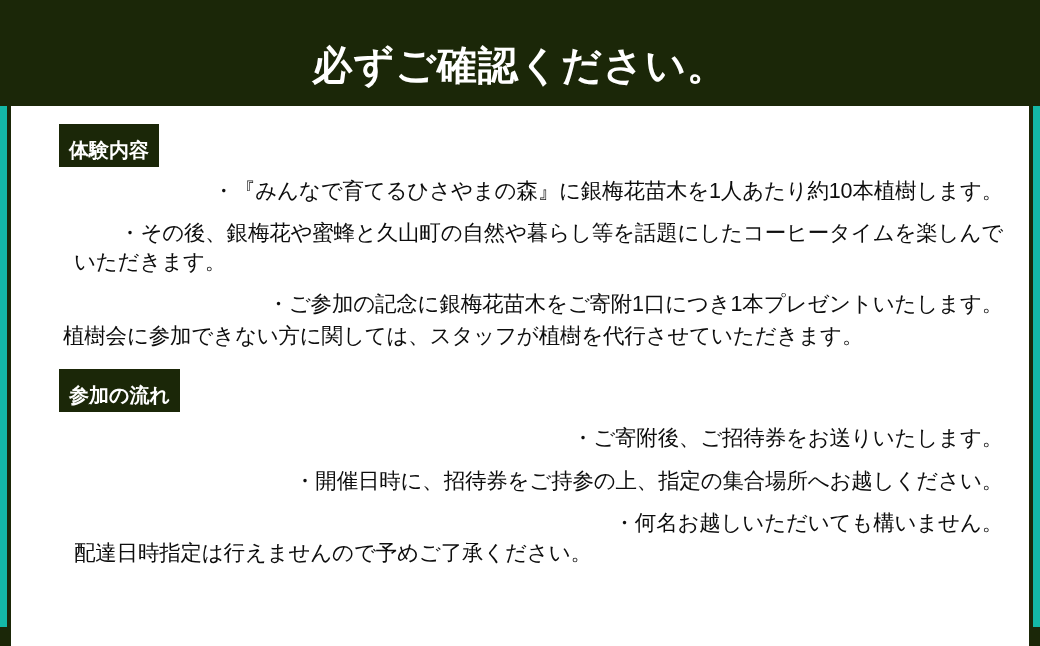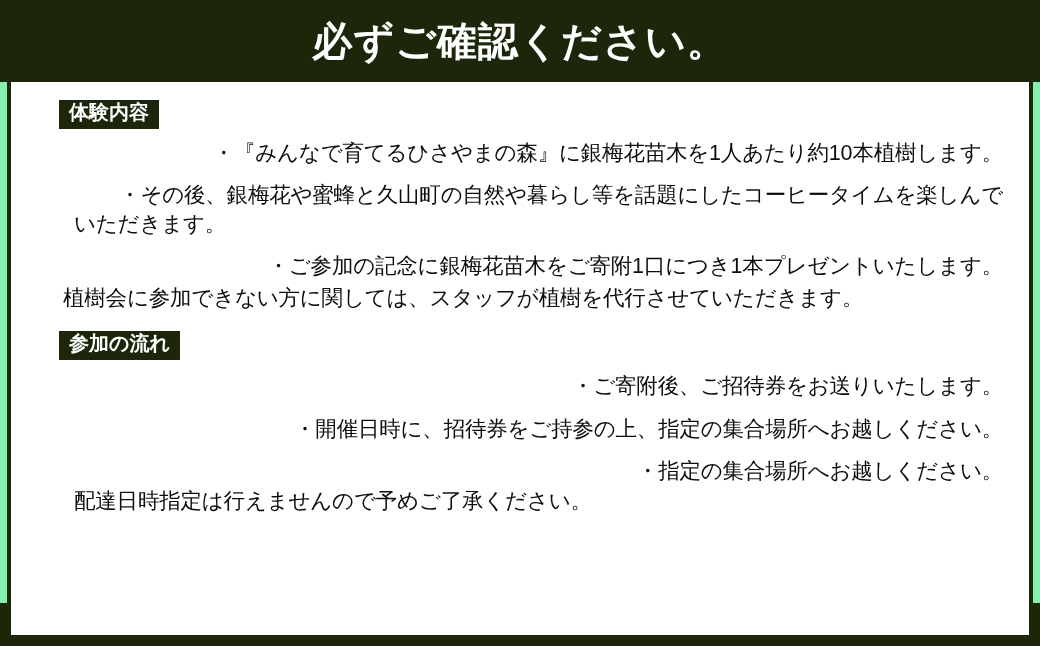--- a/index.html
+++ b/index.html
@@ -12,21 +12,22 @@
 
   body {
     font-family: "Liberation Sans", "DejaVu Sans", sans-serif;
     background: #1b2708;
   }
 
   #poster {
     position: relative;
     width: 1040px;
     height: 603px;
-    background: #86efac;
+    background: #14b8a6;
+    margin-top: 24px;
   }
 
   
   .header-band {
     position: absolute;
     left: 0;
     top: 0;
     width: 1040px;
     height: 82px;
     background: #1b2708;
@@ -58,21 +59,21 @@
   }
 
   
   .badge {
     display: inline-block;
     background: #1b2708;
     color: #ffffff;
     font-size: 20px;
     font-weight: bold;
     line-height: 1;
-    padding: 2px 10px 7px 10px;
+    padding: 16px 10px 7px 10px;
     margin-left: 22px;
   }
 
   .section-one .badge { margin-bottom: 8px; }
   .section-two { margin-top: 18px; }
   .section-two .badge { margin-bottom: 10px; }
 
   
   .line {
     color: #0d0d0d;
@@ -126,21 +127,21 @@
       <div class="line plain">植樹会に参加できない方に関しては、スタッフが植樹を代行させていただきます。</div>
     </div>
 
     <div class="section section-two">
       <div class="badge">参加の流れ</div>
 
       <div class="line bullet s2-l1">・ご寄附後、ご招待券をお送りいたします。</div>
 
       <div class="line bullet s2-l2">・開催日時に、招待券をご持参の上、指定の集合場所へお越しください。</div>
 
-      <div class="line bullet s2-l3">・指定の集合場所へお越しください。</div>
+      <div class="line bullet s2-l3">・何名お越しいただいても構いません。</div>
 
 
 
       <div class="line cont s2-l5b">配達日時指定は行えませんので予めご了承ください。</div>
     </div>
 
   </div>
 </div>
 
 </body></html>

